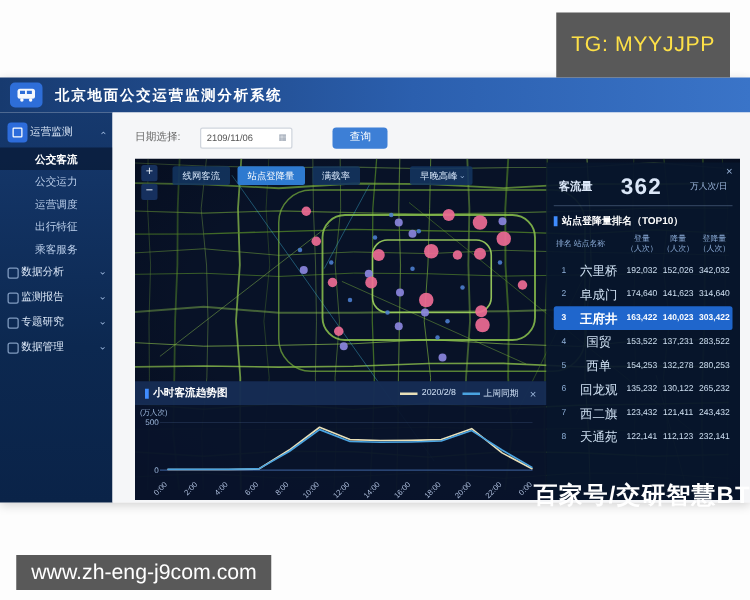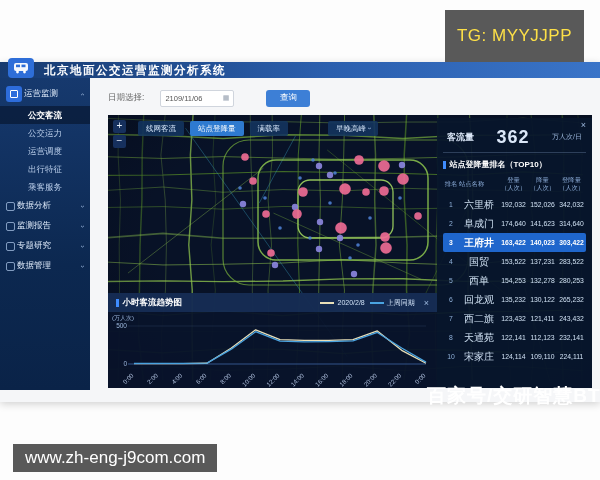--- a/index.html
+++ b/index.html
@@ -8,22 +8,22 @@
   
   .wm-tr{position:absolute;top:10px;right:16px;background:#595959;color:#fde047;font-size:17px;
          padding:16px 12px;z-index:60;letter-spacing:.5px}
   .wm-bl{position:absolute;left:13px;top:444px;background:#595959;color:#fff;font-size:17px;
          padding:4px 12px;z-index:60}
   .wm-ov{position:absolute;left:427px;top:383px;color:#fff;font-size:19px;font-weight:bold;
          z-index:55;white-space:nowrap;letter-spacing:1px}
   
   .dashboard{position:absolute;left:0;top:62px;width:600px;height:340px;background:#f5f6f8;
              box-shadow:0 2px 8px rgba(0,0,0,.18)}
-  .topbar{height:16px;background:linear-gradient(90deg,#173a6f,#2b5fae 55%,#3a74c8);
-          display:flex;align-items:flex-end}
+  .topbar{height:28px;background:linear-gradient(90deg,#173a6f,#2b5fae 55%,#3a74c8);
+          display:flex;align-items:center}
   .logo{width:26px;height:20px;background:#2e6ed8;border-radius:4px;display:flex;
         align-items:center;justify-content:center;margin:0 10px 0 8px;flex:none}
   .topbar h1{font-size:11.5px;color:#fff;margin:0;font-weight:bold;letter-spacing:1.5px}
   .main{display:flex;height:312px}
   
   .sidebar{width:90px;background:linear-gradient(180deg,#16396e,#0c2850 60%,#0a2348);
            padding-top:4px;box-sizing:border-box;font-size:8.5px;flex:none}
   .group-row{height:20px;display:flex;align-items:center;color:#dce8f8;padding:0 6px;cursor:pointer}
   .group-row .lbl{flex:1;margin-left:2px}
   .gicon{width:9px;height:9px;border:1px solid rgba(180,205,240,.7);border-radius:2px;flex:none;
@@ -322,27 +322,20 @@
                 <span>121,411</span>
                 <span>243,432</span>
               </div>
               <div class="trow">
                 <span class="rk">8</span>
                 <span class="nm">天通苑</span>
                 <span>122,141</span>
                 <span>112,123</span>
                 <span>232,141</span>
               </div>
-              <div class="trow">
-                <span class="rk">10</span>
-                <span class="nm">宋家庄</span>
-                <span>124,114</span>
-                <span>109,110</span>
-                <span>224,111</span>
-              </div>
             </div>
         </aside>
 
         <div class="chartp">
           <div class="chead">
             <span class="accent"></span>
             <span class="ct">小时客流趋势图</span>
             <div class="legend" id="legend">
                 <span style="display: inline-flex; align-items: center; gap: 3px;">
                   <span class="lmark" style="background: rgb(232, 223, 184);"></span>

